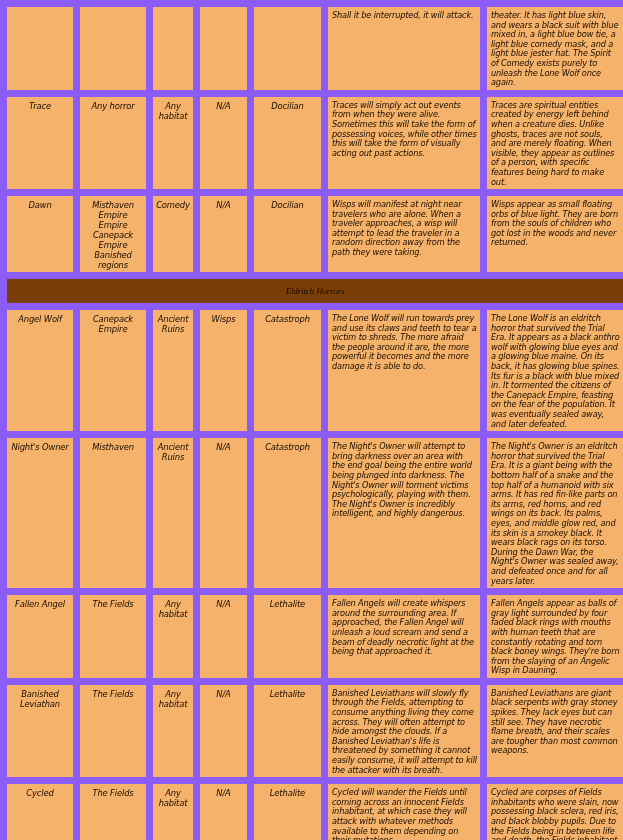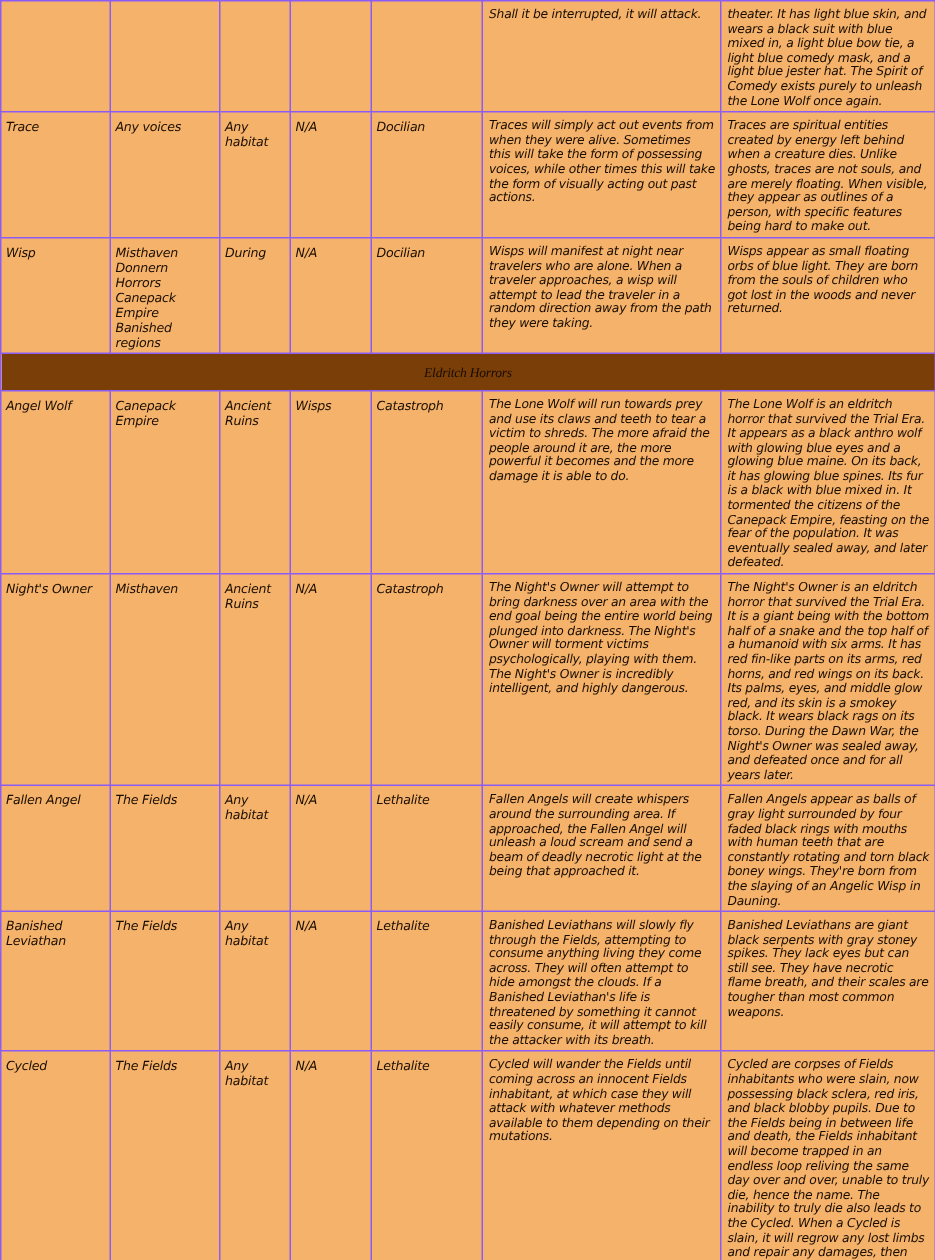--- a/index.html
+++ b/index.html
@@ -9,31 +9,31 @@
     font-family: "DejaVu Sans", sans-serif;
     color: #1a0d00;
   }
   table.bestiary {
     position: absolute; left: 0; top: 0;
     width: 623px;
     border-collapse: collapse;
     table-layout: fixed;
   }
   .bestiary td {
-    border: 1px solid #8b5cf6;
+    border: 7px solid #8b5cf6;
     background: #f4b26b;
     vertical-align: top;
     padding: 4px 3px 2px 3px;
     font-size: 8.4px;
     line-height: 10px;
     font-style: italic;
     letter-spacing: -0.15px;
     overflow: hidden;
   }
-  .bestiary td.c { text-align: left; margin-left: 37px; }
+  .bestiary td.c { text-align: center; margin-left: 37px; }
   .bestiary td.desc { padding-left: 4px; padding-right: 3px; font-size: 8.2px; line-height: 9.6px; }
   .bestiary tr.section td {
     background: #7a3f08;
     text-align: center;
     vertical-align: middle;
     font-family: Liberation Serif, serif;
     font-style: italic;
     font-size: 9px;
     color: #1a0a00;
     padding: 0;
@@ -61,37 +61,37 @@
       <td class="c"></td>
       <td class="c"></td>
       <td class="c"></td>
       <td class="c"></td>
       <td class="desc">Shall it be interrupted, it will attack.</td>
       <td class="desc">theater. It has light blue skin, and wears a black suit with blue mixed in, a light blue bow tie, a light blue comedy mask, and a light blue jester hat. The Spirit of Comedy exists purely to unleash the Lone Wolf once again.</td>
     </tr>
 
     <tr style="height:72px">
       <td class="c">Trace</td>
-      <td class="c">Any voices</td>
+      <td class="c">Any horror</td>
       <td class="c">Any habitat</td>
       <td class="c">N/A</td>
       <td class="c">Docilian</td>
       <td class="desc">Traces will simply act out events from when they were alive. Sometimes this will take the form of possessing voices, while other times this will take the form of visually acting out past actions.</td>
       <td class="desc">Traces are spiritual entities created by energy left behind when a creature dies. Unlike ghosts, traces are not souls, and are merely floating. When visible, they appear as outlines of a person, with specific features being hard to make out.</td>
     </tr>
 
     <tr style="height:50px">
-      <td class="c">Wisp</td>
+      <td class="c">Dawn</td>
       <td class="c">
         <span class="line">Misthaven</span>
-        <span class="line">Donnern Horrors</span>
+        <span class="line">Empire Empire</span>
         <span class="line">Canepack Empire</span>
         <span class="line">Banished regions</span>
       </td>
-      <td class="c">During</td>
+      <td class="c">Comedy</td>
       <td class="c">N/A</td>
       <td class="c">Docilian</td>
       <td class="desc">Wisps will manifest at night near travelers who are alone. When a traveler approaches, a wisp will attempt to lead the traveler in a random direction away from the path they were taking.</td>
       <td class="desc">Wisps appear as small floating orbs of blue light. They are born from the souls of children who got lost in the woods and never returned.</td>
     </tr>
 
     <tr class="section">
       <td colspan="7">Eldritch Horrors</td>
     </tr>
 

